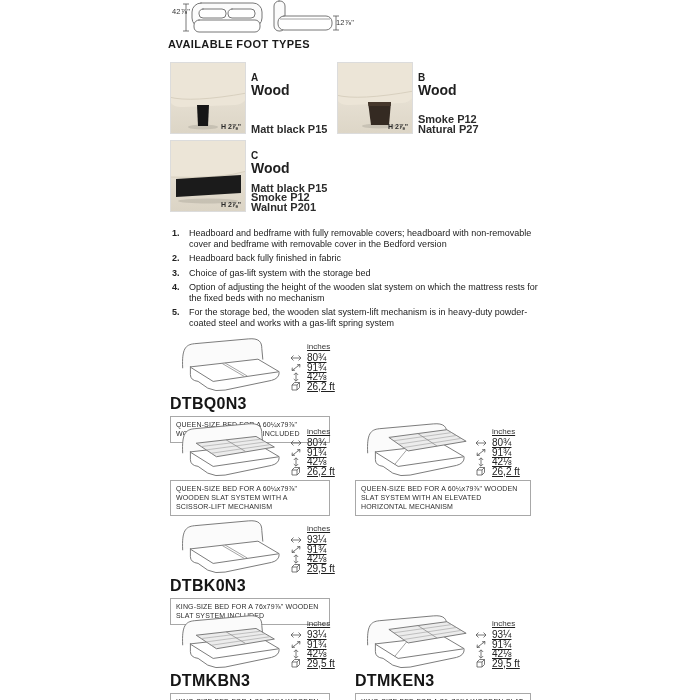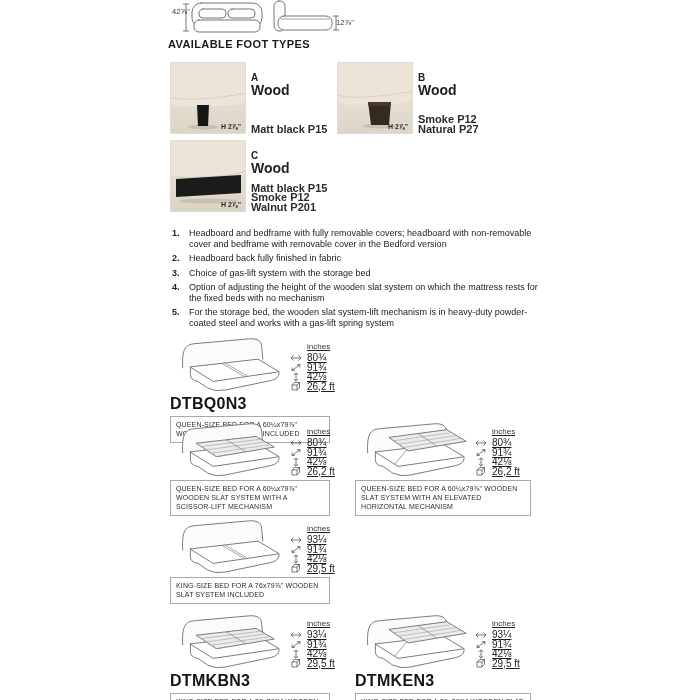--- a/index.html
+++ b/index.html
@@ -375,20 +375,21 @@
       <div class="dim-row">
           <span class="ic">
             <svg width="12" height="10" viewBox="0 0 12 10">
               <path class="dim" fill="none" d="M2,4 L7,4 L7,9 L2,9 Z M2,4 L4.5,1.5 L9.5,1.5 L7,4 M9.5,1.5 L9.5,6.5 L7,9"></path>
             </svg>
           </span>
           <span>29,5 ft</span>
         </div>
     </div>
   </div>
+  <div class="prod-code">DTBK0N3</div>
   <div class="prod-desc w160">KING-SIZE BED FOR A 76x79⅞" WOODEN SLAT SYSTEM INCLUDED</div>
 </div>
 
 <div class="product" style="left:170px;top:613px;">
   <div class="prod-top">
     <svg class="bed" viewBox="0 0 120 58">
       <path class="hb" d="M12,33 C11,13 15,9 24,8 L80,3 C91,2 94,6 94,13 L95,24"></path>
       <path class="s" d="M20,32 L20,40 Q20,46 28,47 L38,54 Q46,58 56,56 L104,46 Q112,44 112,38"></path>
       <path class="s" d="M20,32 L90,24 L112,37 L44,47 Z"></path>
       <path class="panel" d="M26,23 L88,16 L107,27 L47,37 Z"></path>

